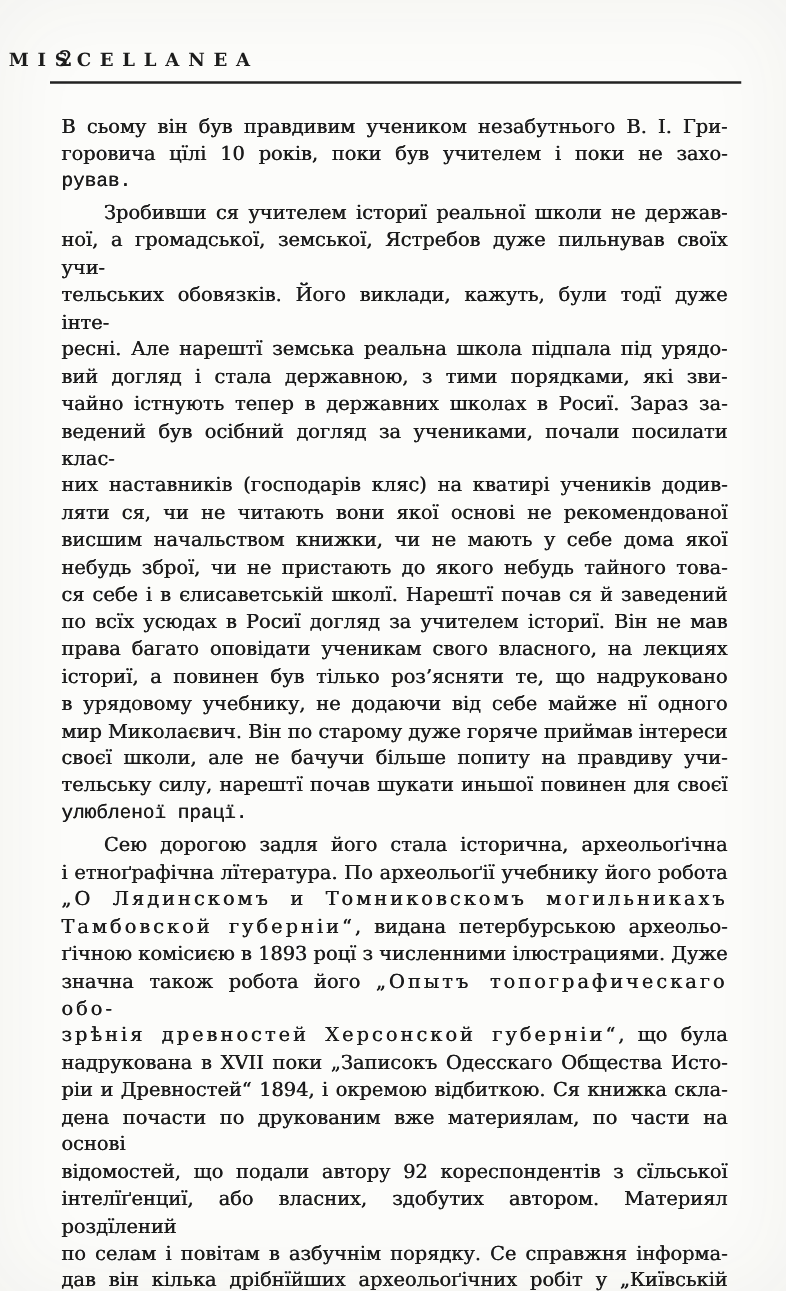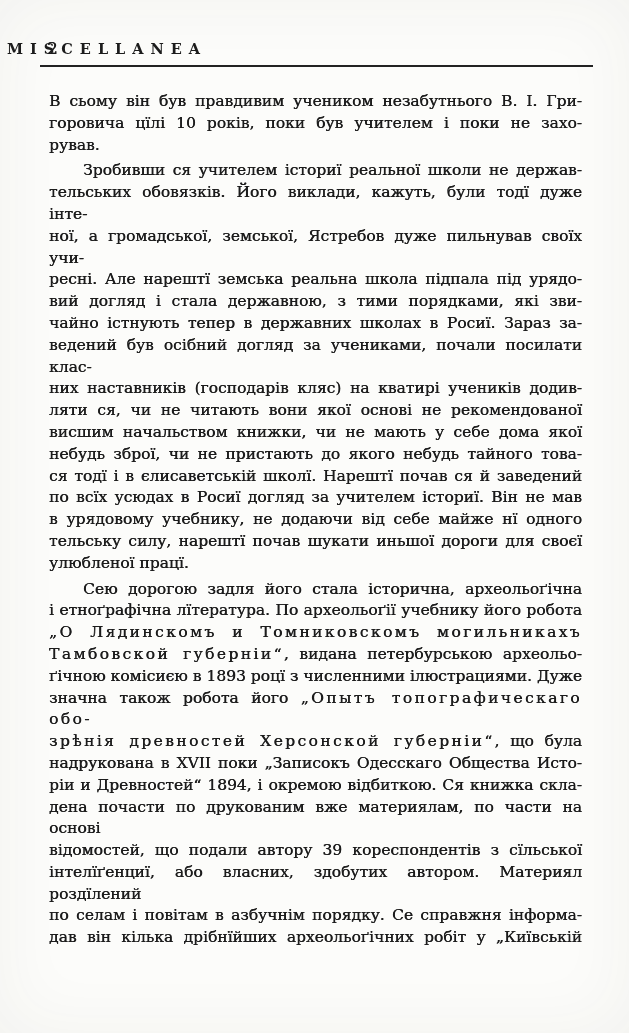--- a/index.html
+++ b/index.html
@@ -53,65 +53,69 @@
     font-size: 15.5px;
     line-height: 21.8px;
     text-shadow: 0.35px 0 0 currentColor; 
   }
   .paragraph { margin: 4px; }
   .line {
     text-align: justify;
     text-align-last: justify;
     white-space: normal;
   }
-  .line.flush { text-align-last: left; }
+  .line.flush { text-align-last: left; font-family: Liberation Mono, monospace; }
   .line.indent { text-indent: 34px; }
   .spaced { letter-spacing: 0.155em; }
 </style>
 </head>
 <body>
 
 <div class="page">
   <div class="page-number">2</div>
   <div class="running-title">MISCELLANEA</div>
   <div class="header-rule"></div>
   <div class="body-text">
       <div class="paragraph">
         <div class="line"><span>В сьому він був правдивим учеником незабутнього В. І. Гри-</span></div>
         <div class="line"><span>горовича цїлі 10 років, поки був учителем і поки не захо-</span></div>
         <div class="line flush"><span>рував.</span></div>
       </div>
       <div class="paragraph">
         <div class="line indent"><span>Зробивши ся учителем істориї реальної школи не держав-</span></div>
+        <div class="line"><span>ної, а громадської, земської, Ястребов дуже пильнував своїх учи-</span></div>
         <div class="line"><span>тельських обовязків. Його виклади, кажуть, були тодї дуже інте-</span></div>
-        <div class="line"><span>ної, а громадської, земської, Ястребов дуже пильнував своїх учи-</span></div>
         <div class="line"><span>ресні. Але нарештї земська реальна школа підпала під урядо-</span></div>
         <div class="line"><span>вий догляд і стала державною, з тими порядками, які зви-</span></div>
         <div class="line"><span>чайно істнують тепер в державних школах в Росиї. Зараз за-</span></div>
         <div class="line"><span>ведений був осібний догляд за учениками, почали посилати клас-</span></div>
         <div class="line"><span>них наставників (господарів кляс) на кватирі учеників додив-</span></div>
         <div class="line"><span>ляти ся, чи не читають вони якої основі не рекомендованої</span></div>
         <div class="line"><span>висшим начальством книжки, чи не мають у себе дома якої</span></div>
         <div class="line"><span>небудь зброї, чи не пристають до якого небудь тайного това-</span></div>
-        <div class="line"><span>ся тодї і в єлисаветській школї. Нарештї почав ся й заведений</span></div>
+        <div class="line"><span>ся себе і в єлисаветській школї. Нарештї почав ся й заведений</span></div>
         <div class="line"><span>по всїх усюдах в Росиї догляд за учителем істориї. Він не мав</span></div>
+        <div class="line"><span>права багато оповідати ученикам свого власного, на лекциях</span></div>
+        <div class="line"><span>істориї, а повинен був тілько роз’ясняти те, що надруковано</span></div>
         <div class="line"><span>в урядовому учебнику, не додаючи від себе майже нї одного</span></div>
-        <div class="line"><span>тельську силу, нарештї почав шукати иньшої дороги для своєї</span></div>
+        <div class="line"><span>мир Миколаєвич. Він по старому дуже горяче приймав інтереси</span></div>
+        <div class="line"><span>своєї школи, але не бачучи більше попиту на правдиву учи-</span></div>
+        <div class="line"><span>тельську силу, нарештї почав шукати иньшої повинен для своєї</span></div>
         <div class="line flush"><span>улюбленої працї.</span></div>
       </div>
       <div class="paragraph">
         <div class="line indent"><span>Сею дорогою задля його стала історична, археольоґічна</span></div>
         <div class="line"><span>і етноґрафічна лїтература. По археольоґії учебнику його робота</span></div>
         <div class="line"><span class="spaced">„О Лядинскомъ и Томниковскомъ могильникахъ</span></div>
         <div class="line"><span class="spaced">Тамбовской губерніи“</span><span>, видана петербурською археольо-</span></div>
         <div class="line"><span>ґічною комісиєю в 1893 роцї з численними ілюстрациями. Дуже</span></div>
         <div class="line"><span>значна також робота його </span><span class="spaced">„Опытъ топографическаго обо-</span></div>
         <div class="line"><span class="spaced">зрѣнія древностей Херсонской губерніи“</span><span>, що була</span></div>
         <div class="line"><span>надрукована в XVII поки „Записокъ Одесскаго Общества Исто-</span></div>
         <div class="line"><span>ріи и Древностей“ 1894, і окремою відбиткою. Ся книжка скла-</span></div>
         <div class="line"><span>дена почасти по друкованим вже материялам, по части на основі</span></div>
-        <div class="line"><span>відомостей, що подали автору 39 кореспондентів з сїльської</span></div>
+        <div class="line"><span>відомостей, що подали автору 92 кореспондентів з сїльської</span></div>
         <div class="line"><span>інтелїґенциї, або власних, здобутих автором. Материял роздїлений</span></div>
         <div class="line"><span>по селам і повітам в азбучнім порядку. Се справжня інформа-</span></div>
         <div class="line"><span>дав він кілька дрібнїйших археольоґічних робіт у „Київській</span></div>
       </div>
     </div>
 </div>
 
 </body></html>

